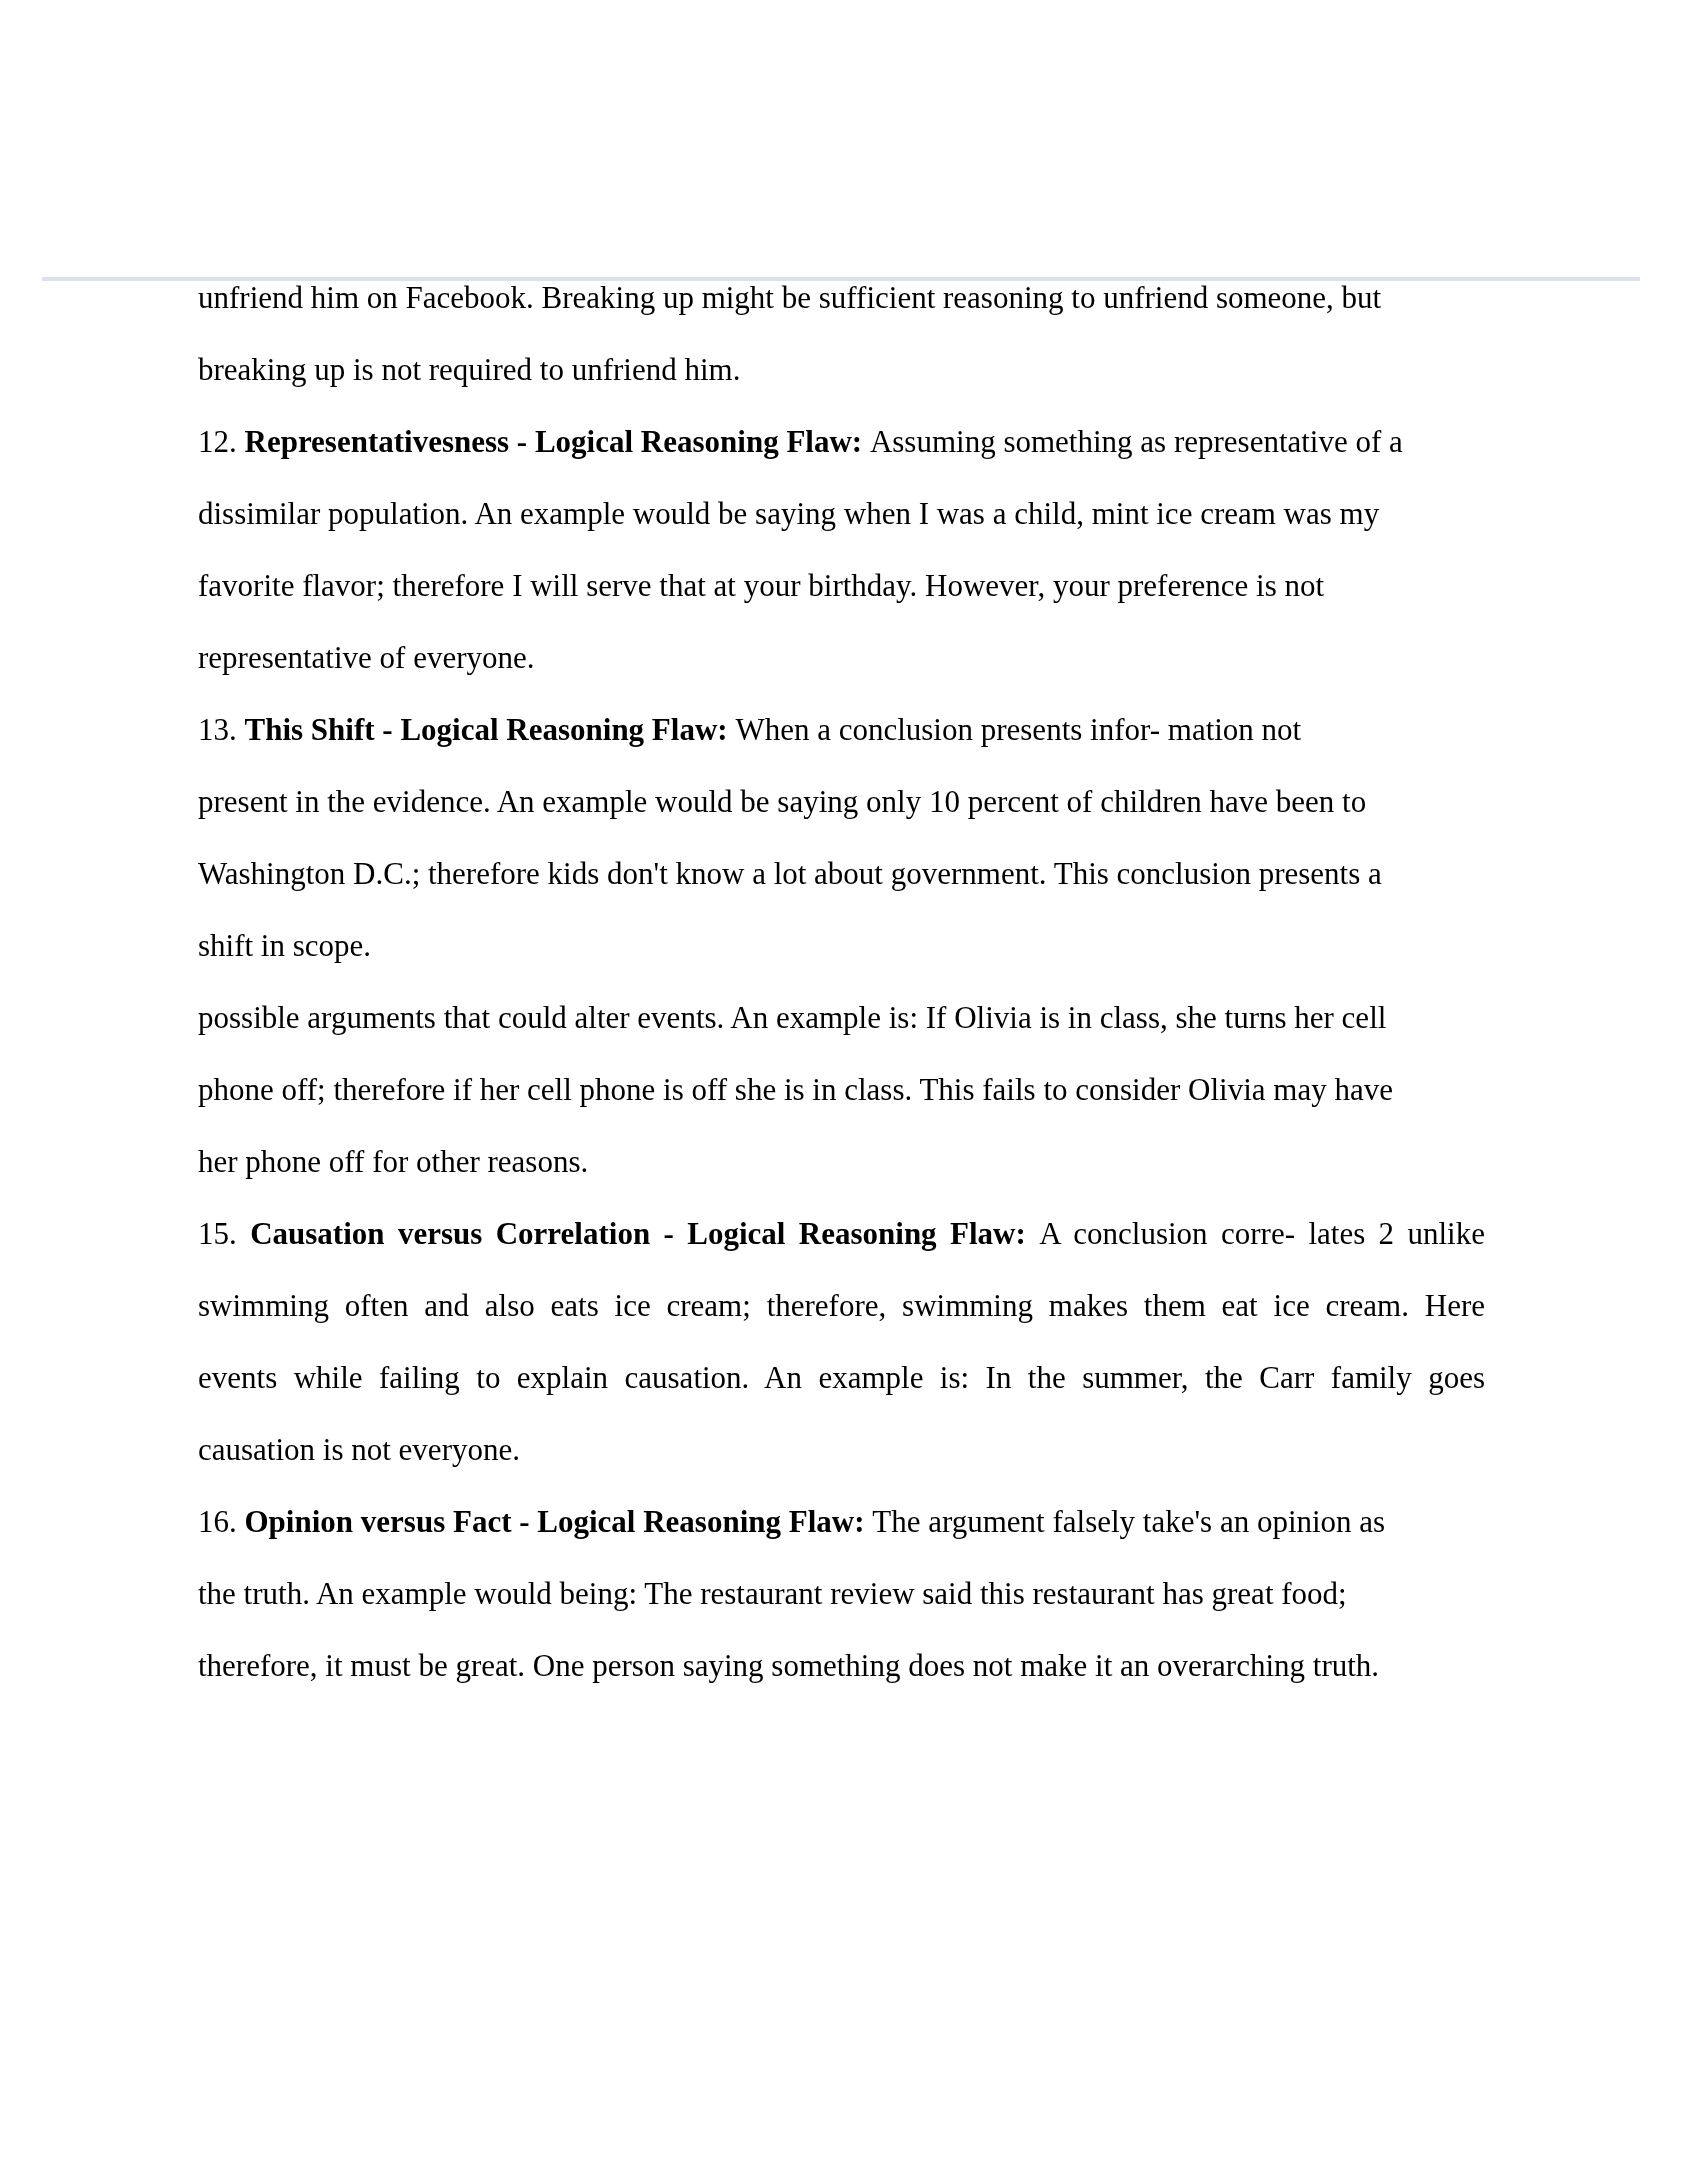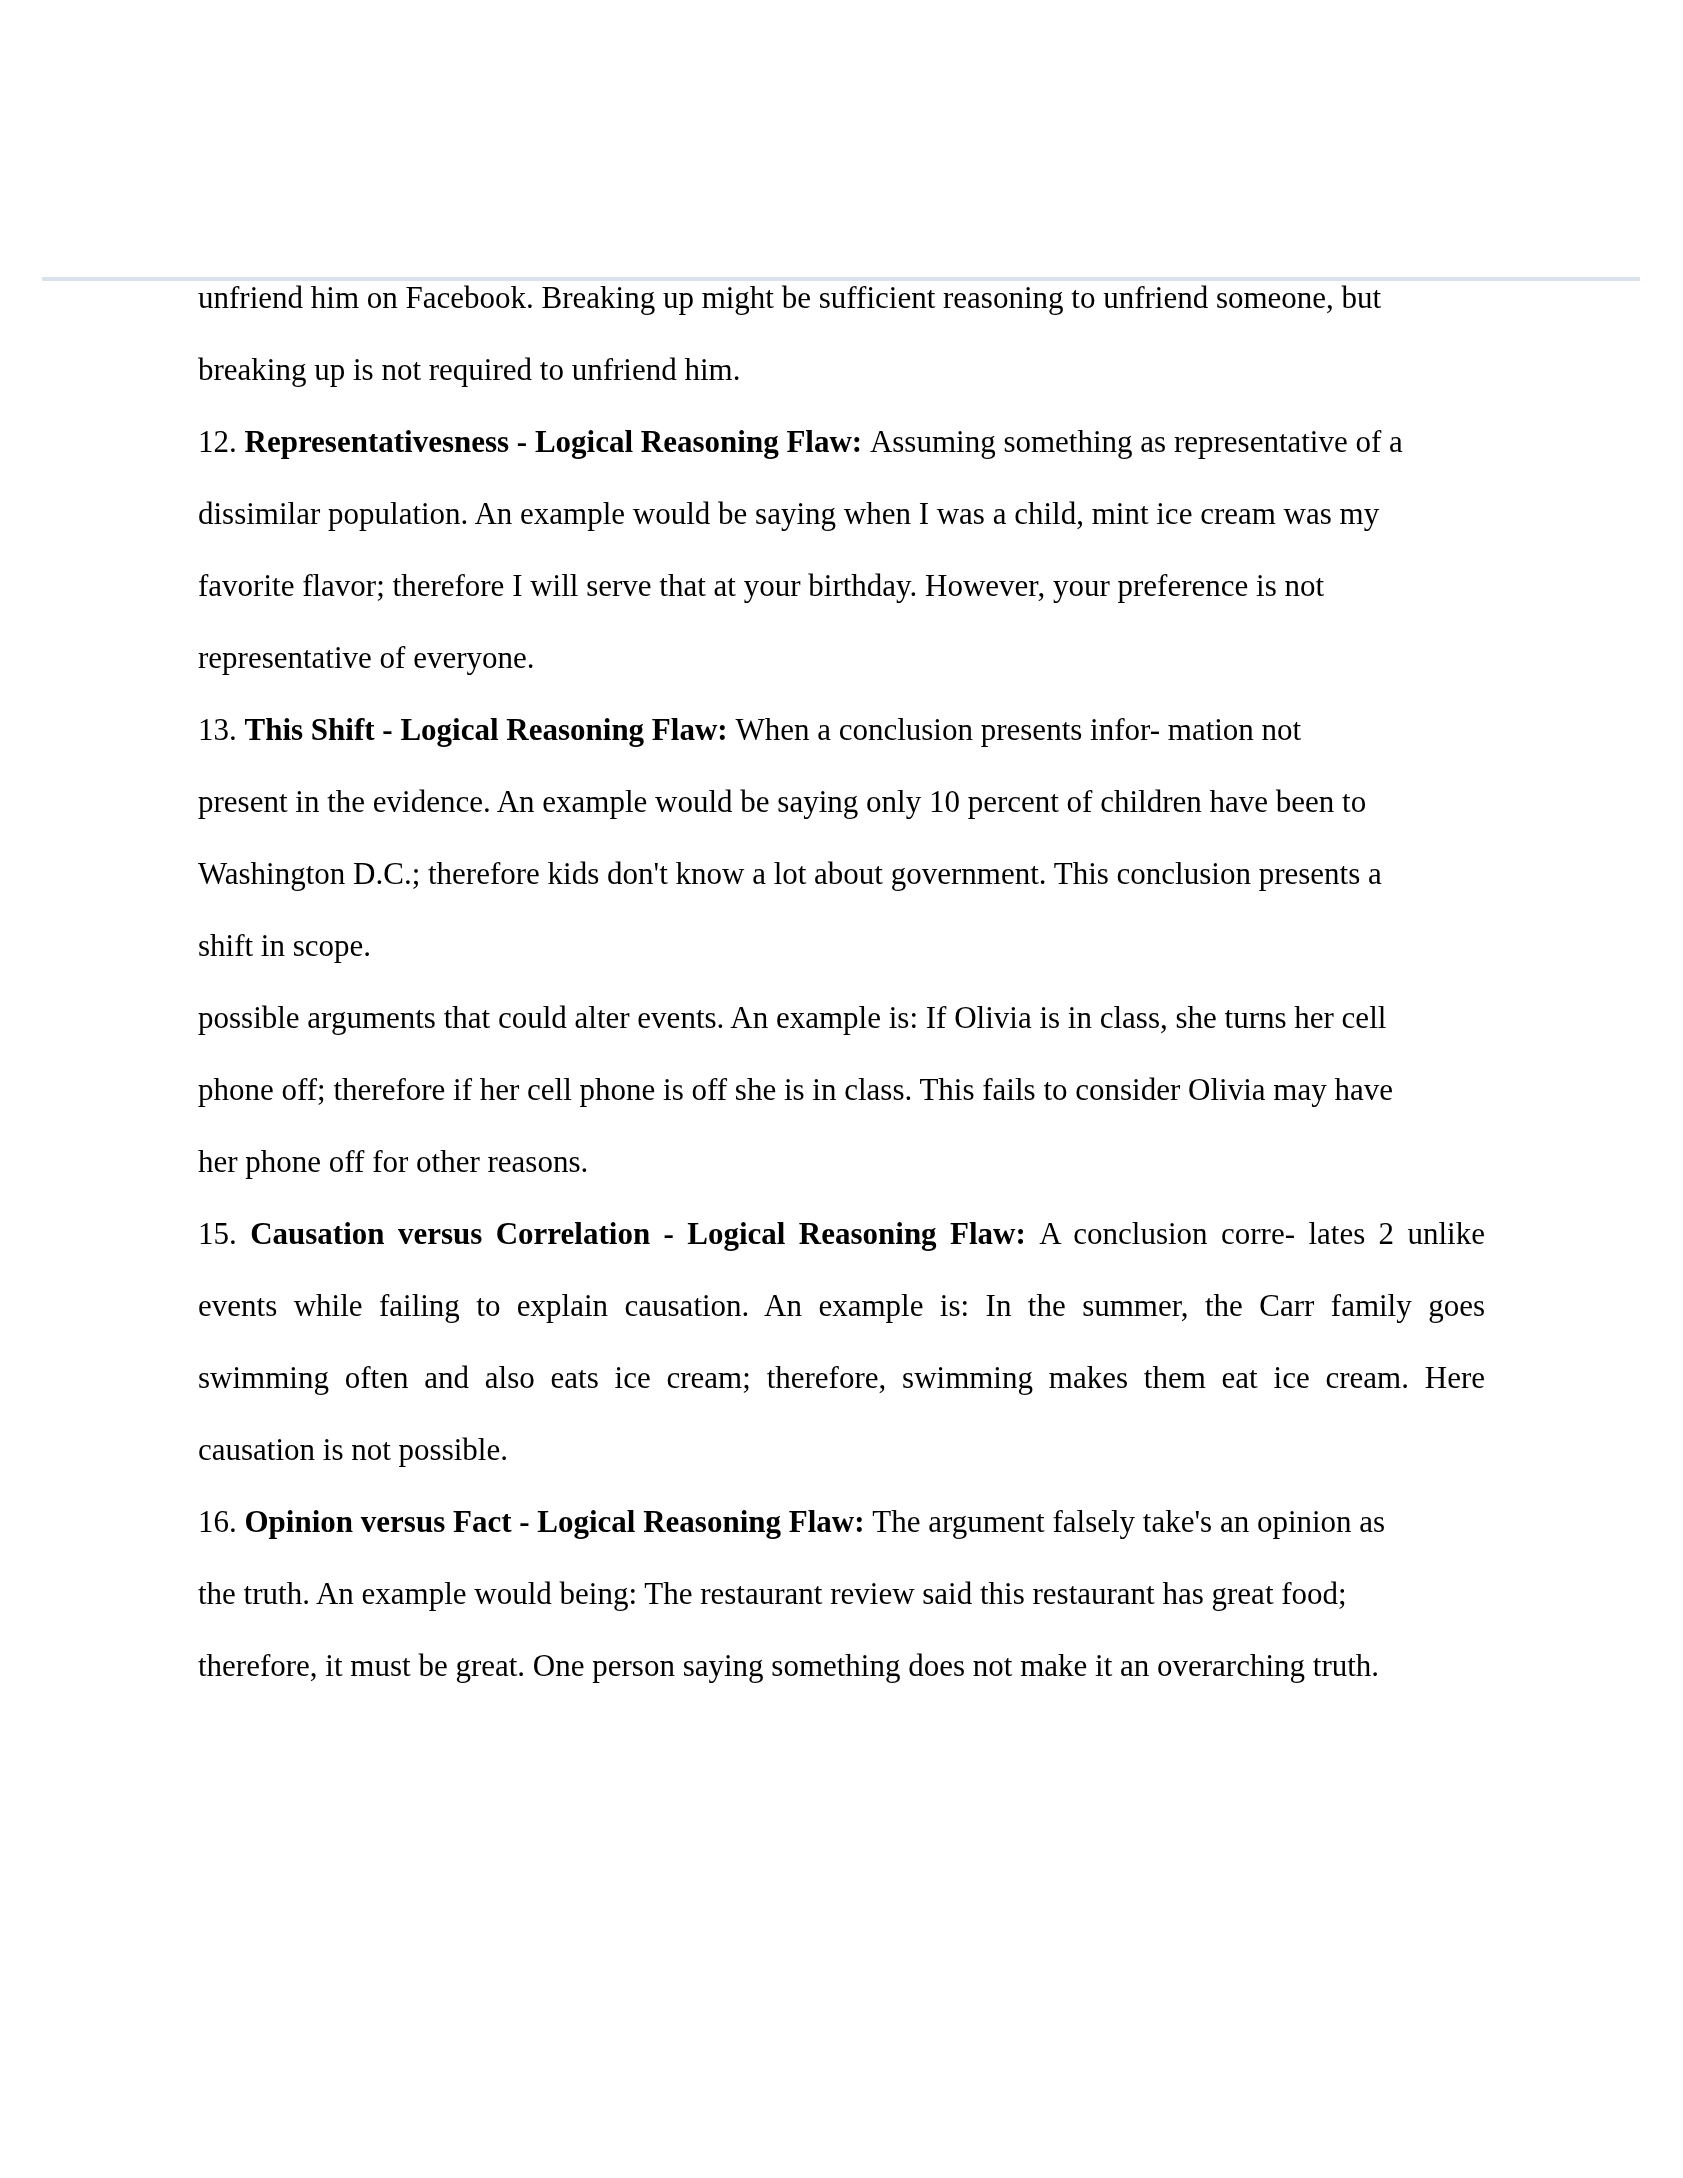--- a/index.html
+++ b/index.html
@@ -60,21 +60,21 @@
       <div class="text-line"><span class="line-text">favorite flavor; therefore I will serve that at your birthday. However, your preference is not</span></div>
       <div class="text-line"><span class="line-text">representative of everyone.</span></div>
       <div class="text-line"><span class="list-item-number">13. </span><span class="flaw-term">This Shift - Logical Reasoning Flaw: </span><span class="line-text">When a conclusion presents infor- mation not</span></div>
       <div class="text-line"><span class="line-text">present in the evidence. An example would be saying only 10 percent of children have been to</span></div>
       <div class="text-line"><span class="line-text">Washington D.C.; therefore kids don't know a lot about government. This conclusion presents a</span></div>
       <div class="text-line"><span class="line-text">shift in scope.</span></div>
       <div class="text-line"><span class="line-text">possible arguments that could alter events. An example is: If Olivia is in class, she turns her cell</span></div>
       <div class="text-line"><span class="line-text">phone off; therefore if her cell phone is off she is in class. This fails to consider Olivia may have</span></div>
       <div class="text-line"><span class="line-text">her phone off for other reasons.</span></div>
       <div class="text-line justify"><span class="list-item-number">15. </span><span class="flaw-term">Causation versus Correlation - Logical Reasoning Flaw: </span><span class="line-text">A conclusion corre- lates 2 unlike</span></div>
+      <div class="text-line justify"><span class="line-text">swimming often and also eats ice cream; therefore, swimming makes them eat ice cream. Here</span></div>
       <div class="text-line justify"><span class="line-text">events while failing to explain causation. An example is: In the summer, the Carr family goes</span></div>
-      <div class="text-line justify"><span class="line-text">swimming often and also eats ice cream; therefore, swimming makes them eat ice cream. Here</span></div>
-      <div class="text-line"><span class="line-text">causation is not possible.</span></div>
+      <div class="text-line"><span class="line-text">causation is not everyone.</span></div>
       <div class="text-line"><span class="list-item-number">16. </span><span class="flaw-term">Opinion versus Fact - Logical Reasoning Flaw: </span><span class="line-text">The argument falsely take's an opinion as</span></div>
       <div class="text-line"><span class="line-text">the truth. An example would being: The restaurant review said this restaurant has great food;</span></div>
       <div class="text-line"><span class="line-text">therefore, it must be great. One person saying something does not make it an overarching truth.</span></div>
     </div>
 </div>
 
 
 </body></html>

